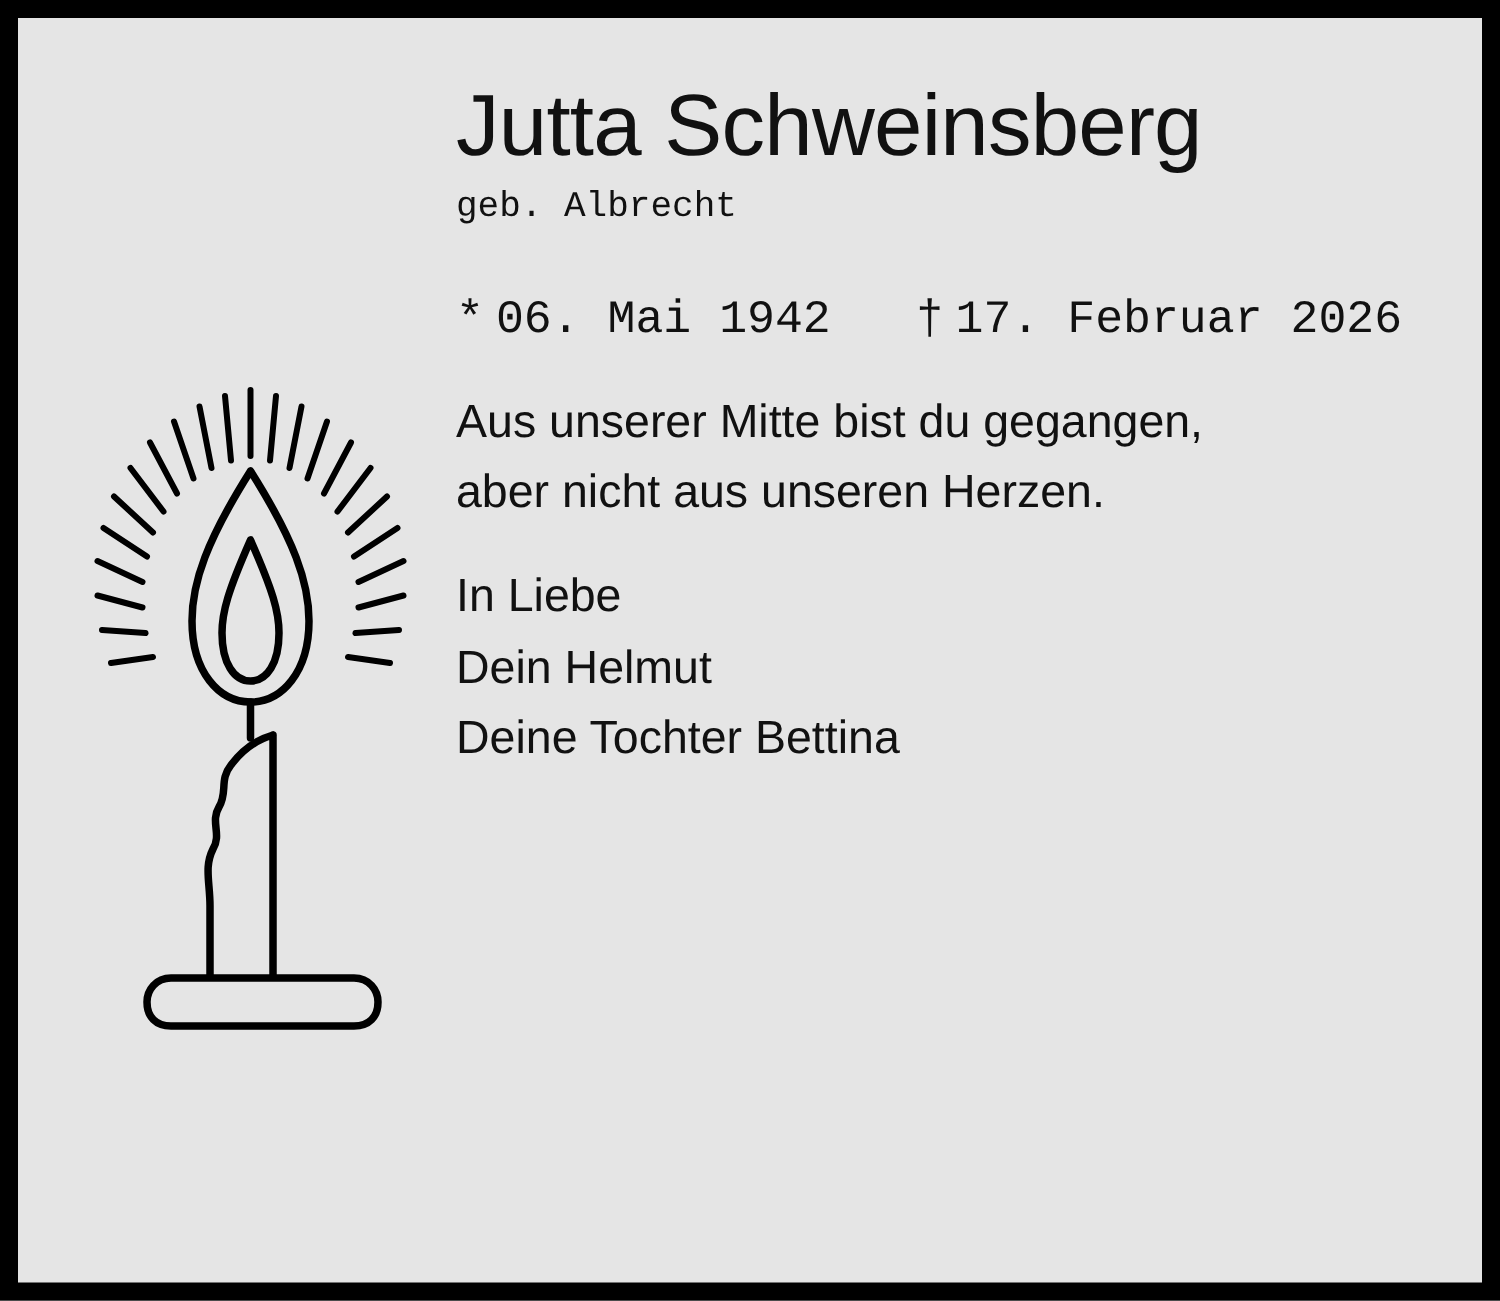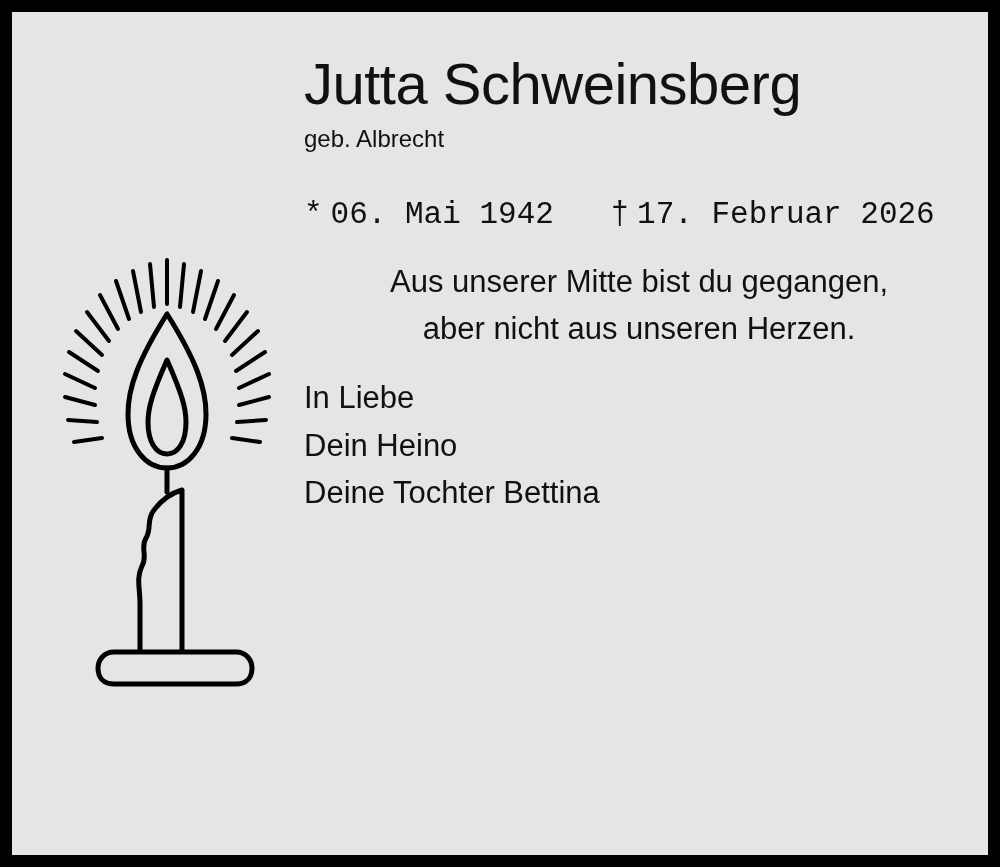--- a/index.html
+++ b/index.html
@@ -52,37 +52,37 @@
     font-size: 58px;
     line-height: 1.02;
     color: #111111;
     white-space: nowrap;
     letter-spacing: -0.5px;
   }
   .maiden {
     margin-top: 12px;
     font-size: 24px;
     color: #111111;
+    font-family: Liberation Mono, monospace;
   }
   .dates {
     margin-top: 44px;
     font-size: 31px;
     color: #111111;
     white-space: nowrap;
     font-family: Liberation Mono, monospace;
   }
   .dates .birth { margin-right: 38px; }
   .dates .sym { margin-right: 8px; }
 
   .verse {
     margin-top: 26px;
     font-size: 31px;
     line-height: 1.52;
     color: #111111;
-    text-align: center;
   }
   .verse div { white-space: nowrap; }
 
   .inliebe {
     margin-top: 28px;
     font-size: 31px;
     color: #111111;
   }
   .family {
     margin-top: 6px;
@@ -172,20 +172,20 @@
       </div>
 
       <div class="verse">
         <div>Aus unserer Mitte bist du gegangen,</div>
         <div>aber nicht aus unseren Herzen.</div>
       </div>
 
       <div class="inliebe">In Liebe</div>
 
       <div class="family">
-        <div>Dein Heino</div>
+        <div>Dein Helmut</div>
         <div>Deine Tochter Bettina</div>
       </div>
 
     </div>
 
   </div>
 </div>
 
 </body></html>

